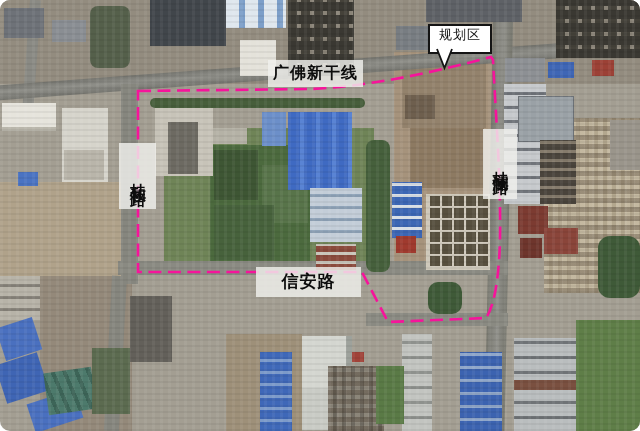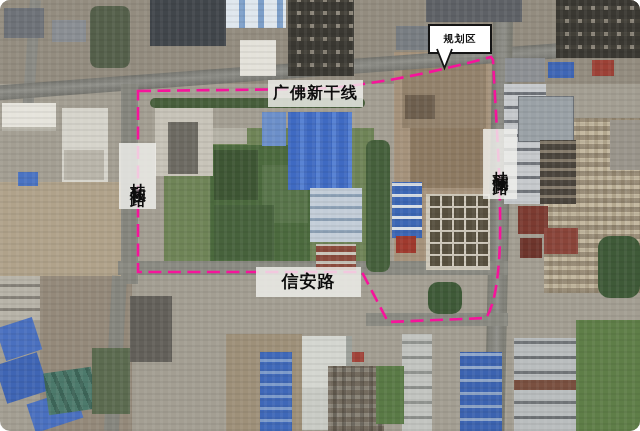--- a/index.html
+++ b/index.html
@@ -17,21 +17,21 @@
   .village-tex{background-image:
       repeating-linear-gradient(0deg, rgba(70,56,42,.33) 0 5px, transparent 5px 9px),
       repeating-linear-gradient(90deg, rgba(255,246,226,.22) 0 5px, transparent 5px 9px);}
   .field-rows{background-image:repeating-linear-gradient(0deg, rgba(0,0,0,.10) 0 5px, transparent 5px 11px);}
   
   .maplabel{position:absolute;z-index:60;background:rgba(240,240,237,.82);color:#0d0d0d;
     font-weight:700;display:flex;align-items:center;justify-content:center;line-height:1.05;}
   .maplabel.h{font-size:16px;letter-spacing:1px;}
   .maplabel.v{writing-mode:vertical-rl;text-orientation:upright;font-size:16px;letter-spacing:4px;}
   .callout-box{position:absolute;z-index:74;background:#ffffff;border:2px solid #141414;
-    color:#111;font-weight:700;font-size:10px;display:flex;align-items:center;justify-content:center;
+    color:#111;font-weight:400;font-size:13px;display:flex;justify-content:center;
     letter-spacing:1px;}
   svg{position:absolute;left:0;top:0;}
 </style>
 </head>
 <body>
 
 <div class="stage">
 
   <div class="b" style="left:0;top:0;width:640px;height:84px;background:#938c7f;"></div>
   <div class="b" style="left:544px;top:118px;width:96px;height:175px;background:#b3a78e;"></div>
@@ -122,21 +122,21 @@
   <div class="b" style="left:366px;top:140px;width:24px;height:132px;background:#46603c;border-radius:8px;"></div>
   <div class="b" style="left:428px;top:282px;width:34px;height:32px;background:#3f5a38;border-radius:10px;"></div>
   <div class="b" style="left:598px;top:236px;width:42px;height:62px;background:#3f5a38;border-radius:12px;"></div>
 
   <div class="b noise"></div>
 
   <svg width="640" height="431" viewBox="0 0 640 431" style="z-index:40;">
     <path d="M138,91 L310,89 C360,87 420,76 491,57 L493,60 C496,120 501,180 500,240 C499,275 495,305 486,318 L388,322 L362,272 L138,272 Z" fill="none" stroke-width="2.6" stroke-dasharray="13 6.5" stroke-linecap="butt" stroke="#f6149b"></path>
   </svg>
 
-  <div class="maplabel h" style="left:268px;top:80px;width:95px;height:27px;text-align:right;">
+  <div class="maplabel h" style="left:268px;top:60px;width:95px;height:27px;text-align:right;">
       <span>广佛新干线</span>
     </div>
 
   <div class="maplabel v" style="left:119px;top:143px;width:37px;height:66px;">
       <span>桂和路</span>
     </div>
 
   <div class="maplabel v" style="left:483px;top:129px;width:34px;height:70px;">
       <span>桂澜路</span>
     </div>

